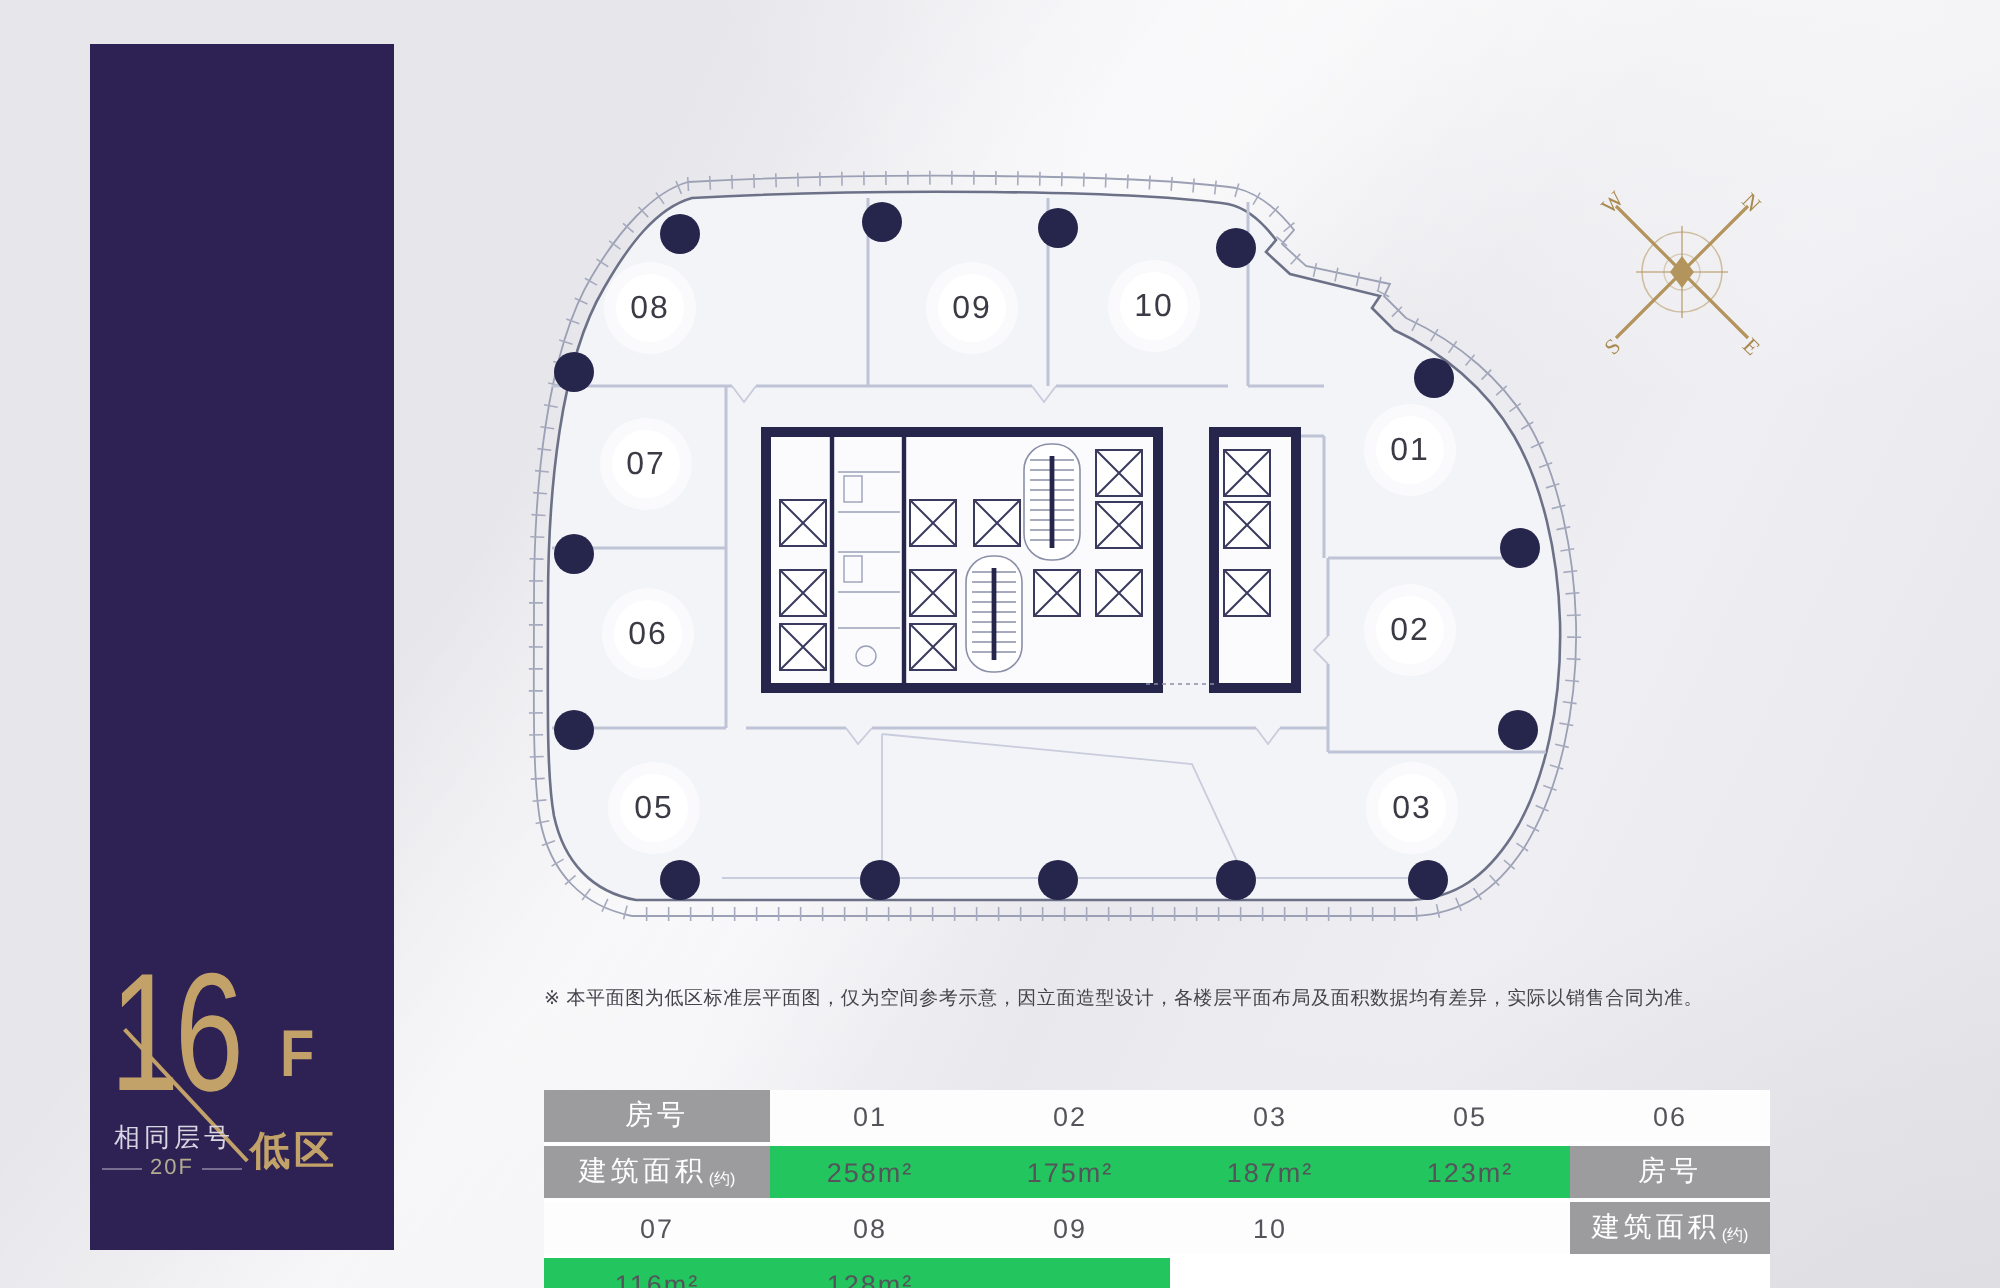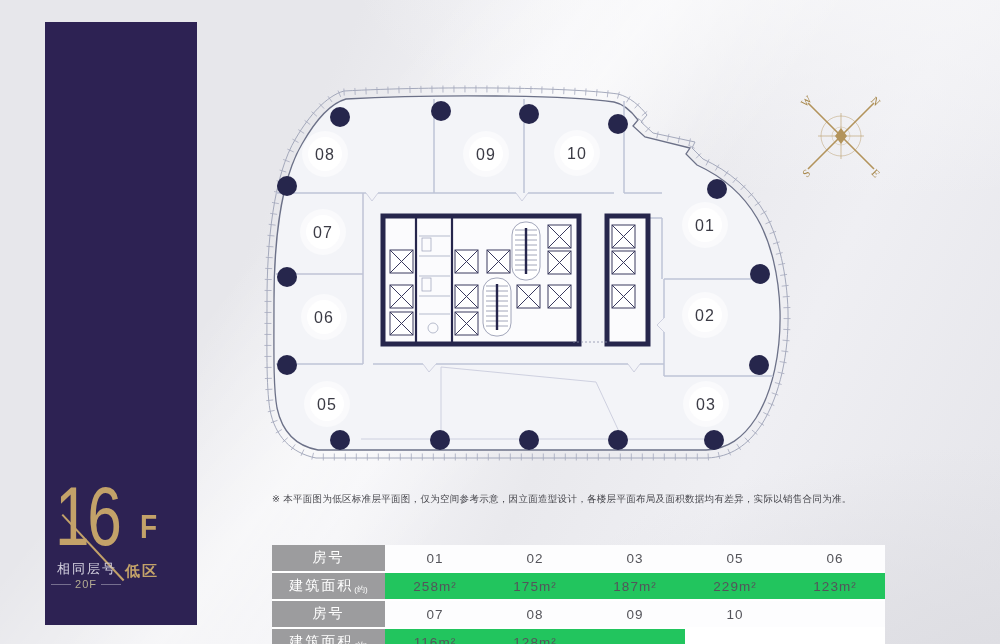--- a/index.html
+++ b/index.html
@@ -20,21 +20,21 @@
   .fb-num{position:absolute;left:10px;top:452px;color:#c3a269;font-size:84px;line-height:1;
           letter-spacing:-3px;transform:scaleX(.74);transform-origin:left top;}
   .fb-suffix{position:absolute;left:95px;top:486px;color:#c3a269;font-size:33px;font-weight:bold;
           transform:scaleX(.85);transform-origin:left top;}
   .fb-slash{position:absolute;left:18px;top:492px;width:90px;height:2px;background:#c3a269;
           transform:rotate(47deg);transform-origin:0 0;}
   .fb-same{position:absolute;left:12px;top:538px;color:#d9d6e4;font-size:13px;letter-spacing:2px;text-align:center;}
   .fb-sub{position:absolute;left:6px;top:556px;width:70px;display:flex;align-items:center;gap:4px;}
   .fb-sub .rule{flex:1;height:1px;background:rgba(255,255,255,.35);}
   .fb-sub .txt{color:#b4ac92;font-size:11px;letter-spacing:1px;}
-  .fb-zone{position:absolute;left:80px;top:540px;color:#c3a269;font-size:15px;font-weight:bold;letter-spacing:2px;}
+  .fb-zone{position:absolute;left:80px;top:540px;color:#c3a269;font-size:20px;font-weight:bold;letter-spacing:2px;}
   
   .plan-svg{position:absolute;left:262px;top:82px;}
   .room-num{font-size:16px;fill:#3b3b45;letter-spacing:1px;}
   
   .compass-svg{position:absolute;left:798px;top:88px;}
   .compass-letter{font-family:"Liberation Serif","DejaVu Serif",serif;font-size:11px;fill:#a8894e;}
   
   .disclaimer{position:absolute;left:272px;top:493px;width:640px;font-size:9.5px;color:#45454b;letter-spacing:.3px;}
   .area-table{position:absolute;left:272px;top:509px;display:grid;
       grid-template-columns:113px repeat(5,100px);row-gap:2px;background:#ffffff;margin-top:36px;}
@@ -428,21 +428,20 @@
       <div class="cell value-cell room-row">03</div>
       <div class="cell value-cell room-row">05</div>
       <div class="cell value-cell room-row">06</div>
       <div class="cell label-cell">
         <span>建筑面积</span>
         <span class="note">(约)</span>
       </div>
       <div class="cell value-cell area-row">258m²</div>
       <div class="cell value-cell area-row">175m²</div>
       <div class="cell value-cell area-row">187m²</div>
-      <div class="cell value-cell area-row">229m²</div>
       <div class="cell value-cell area-row">123m²</div>
       <div class="cell label-cell">
         <span>房号</span>
       </div>
       <div class="cell value-cell room-row">07</div>
       <div class="cell value-cell room-row">08</div>
       <div class="cell value-cell room-row">09</div>
       <div class="cell value-cell room-row">10</div>
       <div class="cell value-cell room-row"></div>
       <div class="cell label-cell">

